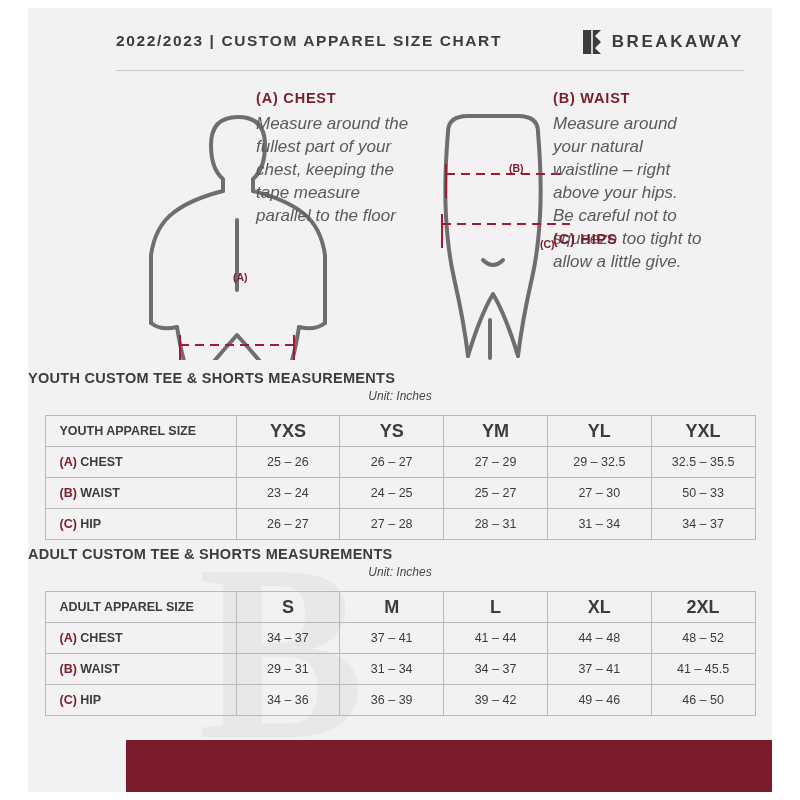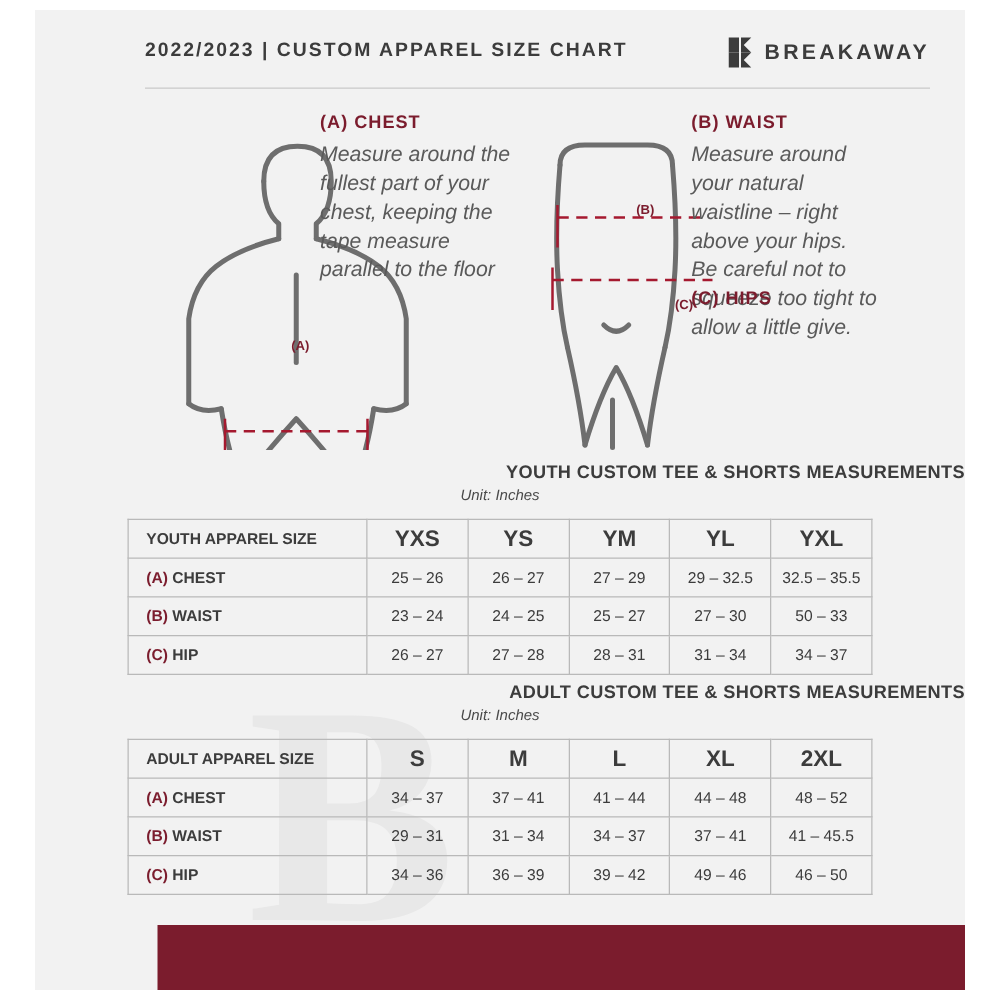--- a/index.html
+++ b/index.html
@@ -113,37 +113,37 @@
   .callout-c { position: absolute; left: 525px; top: 161px; width: 152px; }
   .tag {
     position: absolute;
     font-size: 10.5px;
     font-weight: bold;
     color: #7b1c2d;
   }
 
   
   .section-title {
-    text-align: right;
+    text-align: left;
     font-size: 14.5px;
     font-weight: bold;
     color: #3c3c3c;
     letter-spacing: 0.3px;
   }
   .section-unit {
     text-align: center;
     font-size: 12px;
     font-style: italic;
     color: #4a4a4a;
     margin-top: 3px;
   }
 
   table.sizes {
     border-collapse: collapse;
-    width: 596px;
+    width: 711px;
     margin: 12px auto 0 auto;
     table-layout: fixed;
   }
   table.sizes th, table.sizes td {
     border: 1px solid #b9b9b9;
     height: 30px;
     font-size: 12.5px;
     color: #3c3c3c;
     text-align: center;
     padding: 0;

